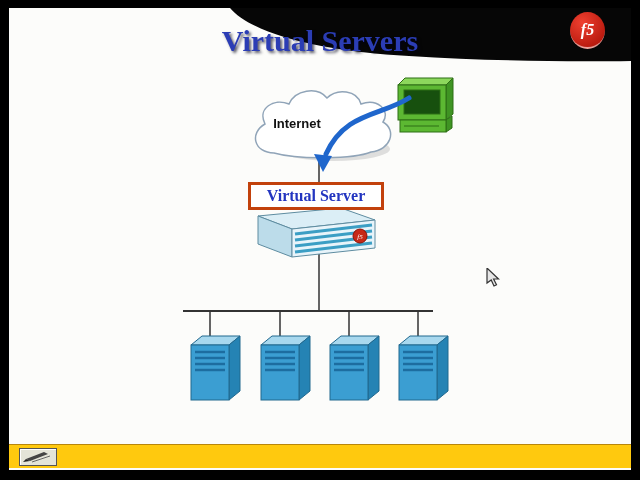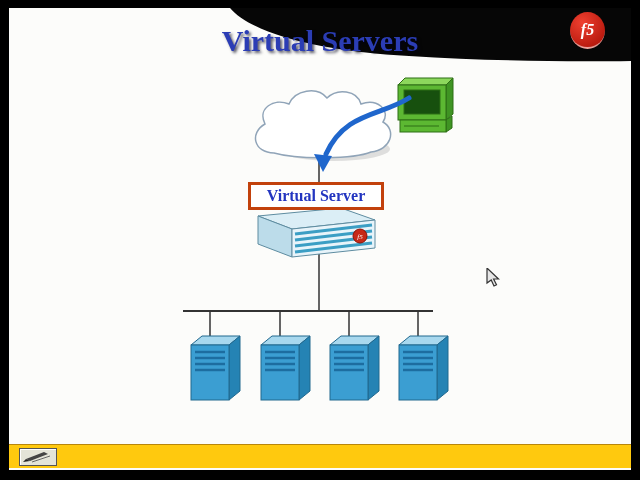--- a/index.html
+++ b/index.html
@@ -131,20 +131,21 @@
         <rect x="390" y="337" width="38" height="55" fill="#3b9ed2"></rect>
         <g stroke="#1d6da0" stroke-width="2.5">
           <line x1="394" y1="344" x2="424" y2="344"></line>
             <line x1="394" y1="350" x2="424" y2="350"></line>
           <line x1="394" y1="356" x2="424" y2="356"></line>
             <line x1="394" y1="362" x2="424" y2="362"></line>
         </g>
       </g>
     </svg>
 
+    <div id="internet-label">Internet</div>
 
     <div id="virtual-server-box">
       <span>Virtual Server</span>
     </div>
 
     <div id="toolbar">
       <div id="pen-tool">
         <svg width="34" height="14" viewBox="0 0 34 14">
           <polygon points="6,10 24,3 28,5 10,12" fill="#444"></polygon>
           <polygon points="6,10 3,13 10,12" fill="#222"></polygon>

